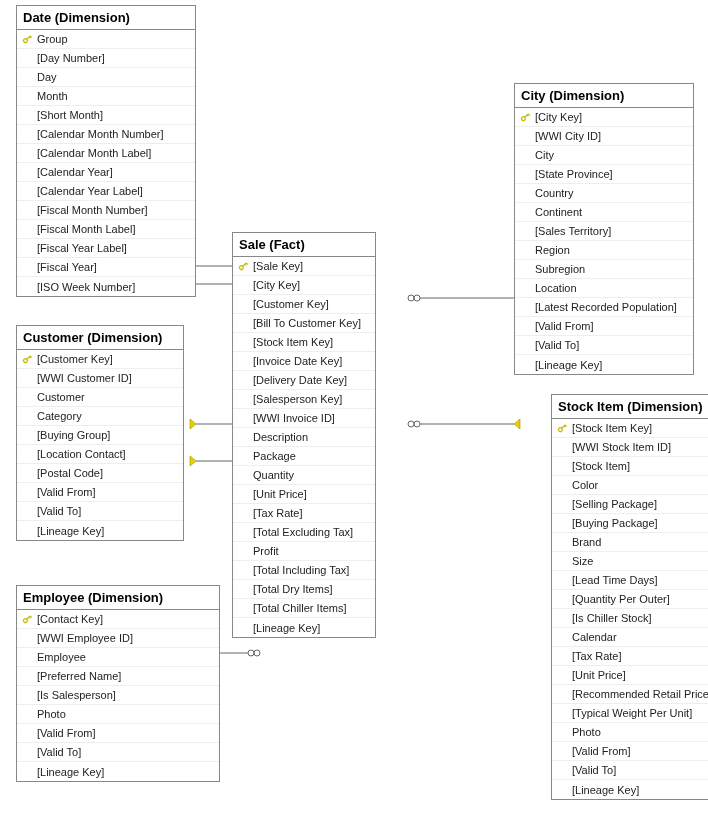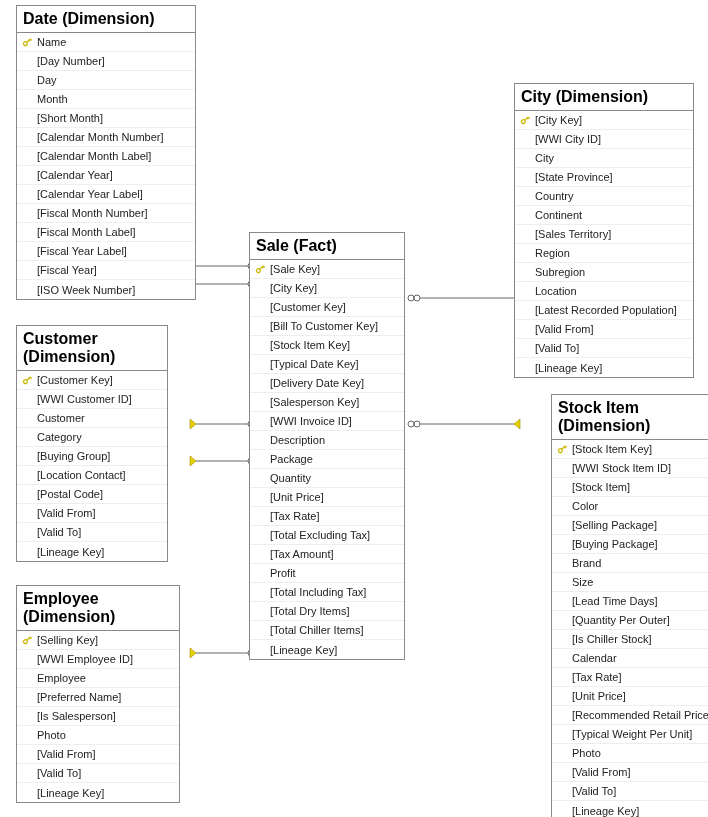--- a/index.html
+++ b/index.html
@@ -15,21 +15,21 @@
   .table-box {
     position: absolute;
     background: #fff;
     border: 1px solid #888;
   }
   .table-header {
     background: #fff;
     border-bottom: 1px solid #888;
     padding: 4px 6px;
     font-weight: bold;
-    font-size: 16px;
+    font-size: 13px;
     color: #000;
   }
   .table-row {
     display: flex;
     align-items: center;
     padding: 2px 4px;
     border-bottom: 1px solid #eee;
     height: 19px;
     font-size: 11px;
     color: #222;
@@ -117,21 +117,21 @@
         <span class="key-icon">
           <svg viewBox="0 0 16 16" width="12" height="12">
             <g transform="rotate(-45 8 8)">
               <circle cx="5" cy="8" r="2.6" fill="none" stroke="#c9b800" stroke-width="1.6"></circle>
               <line x1="7.5" y1="8" x2="14" y2="8" stroke="#c9b800" stroke-width="1.6"></line>
               <line x1="12" y1="8" x2="12" y2="10.5" stroke="#c9b800" stroke-width="1.6"></line>
               <line x1="14" y1="8" x2="14" y2="11" stroke="#c9b800" stroke-width="1.6"></line>
             </g>
           </svg>
         </span>
-        <span class="col-text">Name</span>
+        <span class="col-text">Group</span>
       </div>
       <div class="table-row">
         <span class="key-spacer"></span>
         <span class="col-text">[Day Number]</span>
       </div>
       <div class="table-row">
         <span class="key-spacer"></span>
         <span class="col-text">Day</span>
       </div>
       <div class="table-row">
@@ -174,21 +174,21 @@
         <span class="key-spacer"></span>
         <span class="col-text">[Fiscal Year]</span>
       </div>
       <div class="table-row">
         <span class="key-spacer"></span>
         <span class="col-text">[ISO Week Number]</span>
       </div>
     </div>
 </div>
 
-<div class="table-box" style="left:16px; top:325px; width:152px;">
+<div class="table-box" style="left:16px; top:325px; width:168px;">
   <div class="table-header">Customer (Dimension)</div>
   <div>
       <div class="table-row">
         <span class="key-icon">
           <svg viewBox="0 0 16 16" width="12" height="12">
             <g transform="rotate(-45 8 8)">
               <circle cx="5" cy="8" r="2.6" fill="none" stroke="#c9b800" stroke-width="1.6"></circle>
               <line x1="7.5" y1="8" x2="14" y2="8" stroke="#c9b800" stroke-width="1.6"></line>
               <line x1="12" y1="8" x2="12" y2="10.5" stroke="#c9b800" stroke-width="1.6"></line>
               <line x1="14" y1="8" x2="14" y2="11" stroke="#c9b800" stroke-width="1.6"></line>
@@ -229,35 +229,35 @@
         <span class="key-spacer"></span>
         <span class="col-text">[Valid To]</span>
       </div>
       <div class="table-row">
         <span class="key-spacer"></span>
         <span class="col-text">[Lineage Key]</span>
       </div>
     </div>
 </div>
 
-<div class="table-box" style="left:16px; top:585px; width:164px;">
+<div class="table-box" style="left:16px; top:585px; width:204px;">
   <div class="table-header">Employee (Dimension)</div>
   <div>
       <div class="table-row">
         <span class="key-icon">
           <svg viewBox="0 0 16 16" width="12" height="12">
             <g transform="rotate(-45 8 8)">
               <circle cx="5" cy="8" r="2.6" fill="none" stroke="#c9b800" stroke-width="1.6"></circle>
               <line x1="7.5" y1="8" x2="14" y2="8" stroke="#c9b800" stroke-width="1.6"></line>
               <line x1="12" y1="8" x2="12" y2="10.5" stroke="#c9b800" stroke-width="1.6"></line>
               <line x1="14" y1="8" x2="14" y2="11" stroke="#c9b800" stroke-width="1.6"></line>
             </g>
           </svg>
         </span>
-        <span class="col-text">[Selling Key]</span>
+        <span class="col-text">[Contact Key]</span>
       </div>
       <div class="table-row">
         <span class="key-spacer"></span>
         <span class="col-text">[WWI Employee ID]</span>
       </div>
       <div class="table-row">
         <span class="key-spacer"></span>
         <span class="col-text">Employee</span>
       </div>
       <div class="table-row">
@@ -280,21 +280,21 @@
         <span class="key-spacer"></span>
         <span class="col-text">[Valid To]</span>
       </div>
       <div class="table-row">
         <span class="key-spacer"></span>
         <span class="col-text">[Lineage Key]</span>
       </div>
     </div>
 </div>
 
-<div class="table-box" style="left:249px; top:232px; width:156px;">
+<div class="table-box" style="left:232px; top:232px; width:144px;">
   <div class="table-header">Sale (Fact)</div>
   <div>
       <div class="table-row">
         <span class="key-icon">
           <svg viewBox="0 0 16 16" width="12" height="12">
             <g transform="rotate(-45 8 8)">
               <circle cx="5" cy="8" r="2.6" fill="none" stroke="#c9b800" stroke-width="1.6"></circle>
               <line x1="7.5" y1="8" x2="14" y2="8" stroke="#c9b800" stroke-width="1.6"></line>
               <line x1="12" y1="8" x2="12" y2="10.5" stroke="#c9b800" stroke-width="1.6"></line>
               <line x1="14" y1="8" x2="14" y2="11" stroke="#c9b800" stroke-width="1.6"></line>
@@ -314,21 +314,21 @@
       <div class="table-row">
         <span class="key-spacer"></span>
         <span class="col-text">[Bill To Customer Key]</span>
       </div>
       <div class="table-row">
         <span class="key-spacer"></span>
         <span class="col-text">[Stock Item Key]</span>
       </div>
       <div class="table-row">
         <span class="key-spacer"></span>
-        <span class="col-text">[Typical Date Key]</span>
+        <span class="col-text">[Invoice Date Key]</span>
       </div>
       <div class="table-row">
         <span class="key-spacer"></span>
         <span class="col-text">[Delivery Date Key]</span>
       </div>
       <div class="table-row">
         <span class="key-spacer"></span>
         <span class="col-text">[Salesperson Key]</span>
       </div>
       <div class="table-row">
@@ -351,24 +351,20 @@
         <span class="key-spacer"></span>
         <span class="col-text">[Unit Price]</span>
       </div>
       <div class="table-row">
         <span class="key-spacer"></span>
         <span class="col-text">[Tax Rate]</span>
       </div>
       <div class="table-row">
         <span class="key-spacer"></span>
         <span class="col-text">[Total Excluding Tax]</span>
-      </div>
-      <div class="table-row">
-        <span class="key-spacer"></span>
-        <span class="col-text">[Tax Amount]</span>
       </div>
       <div class="table-row">
         <span class="key-spacer"></span>
         <span class="col-text">Profit</span>
       </div>
       <div class="table-row">
         <span class="key-spacer"></span>
         <span class="col-text">[Total Including Tax]</span>
       </div>
       <div class="table-row">

